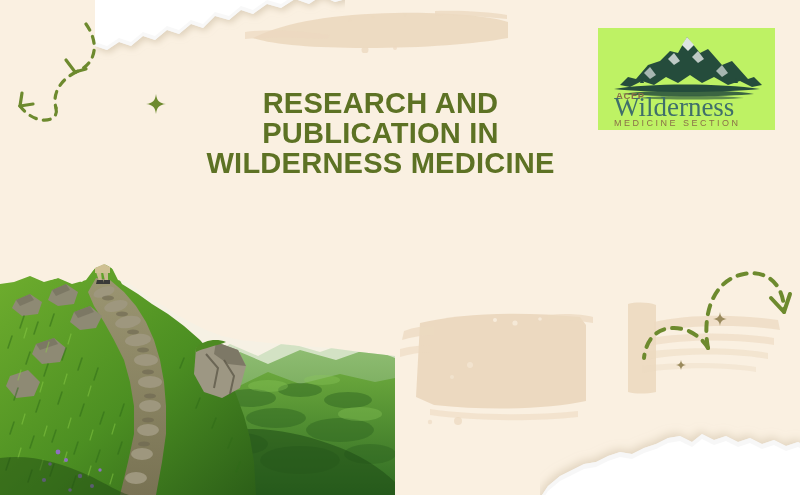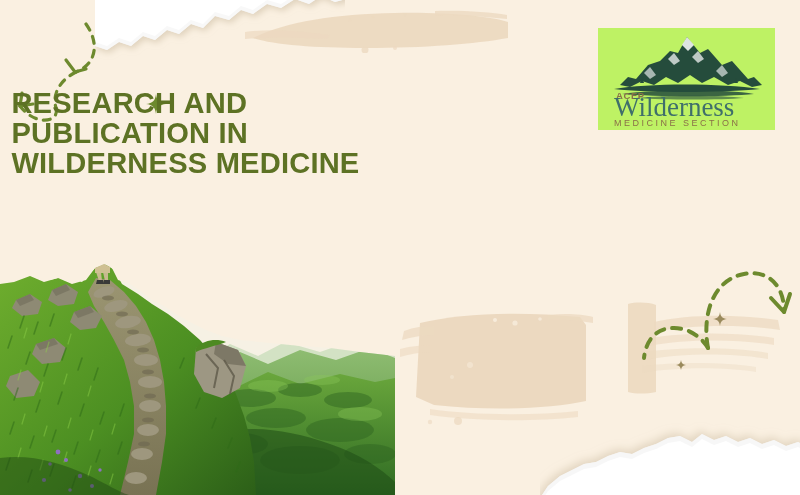--- a/index.html
+++ b/index.html
@@ -37,21 +37,21 @@
   .logo-card{
     position:absolute;left:598px;top:28px;width:177px;height:102px;
     background:#bef264;
     display:flex;align-items:center;justify-content:center;
   }
   .logo-inner{width:170px;height:96px;position:relative;}
 
   
   .text-block{
     position:absolute;left:0;top:88px;width:761px;
-    text-align:left;
+    text-align:center;
     pointer-events:none;
   }
   .title{
     color:#5d7224;
     font-weight:bold;
     font-size:30px;
     line-height:1.0;
     letter-spacing:0.2px;
     margin:0;
     font-stretch:condensed;

